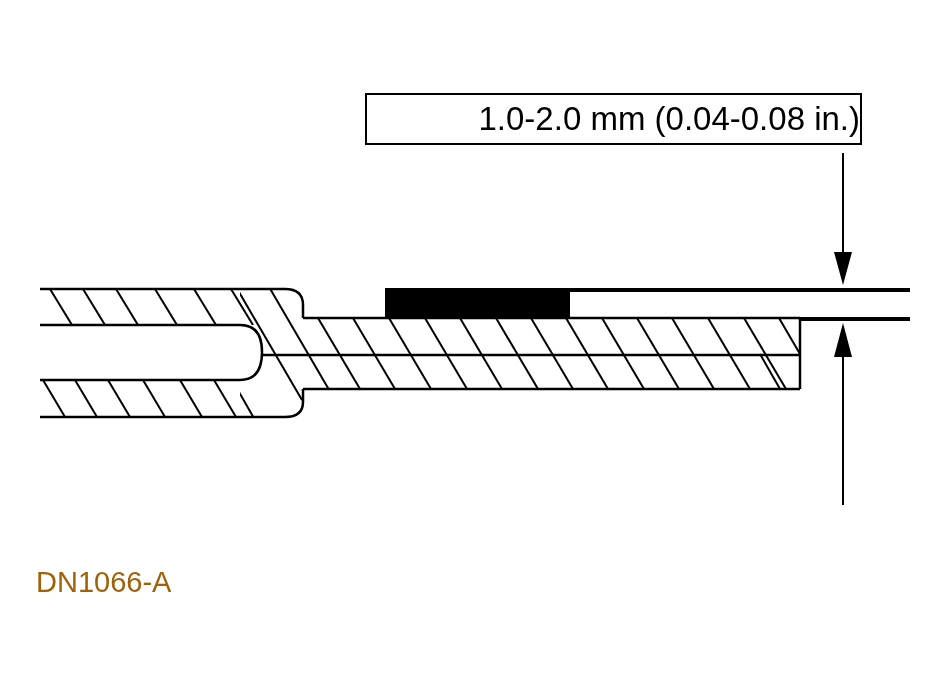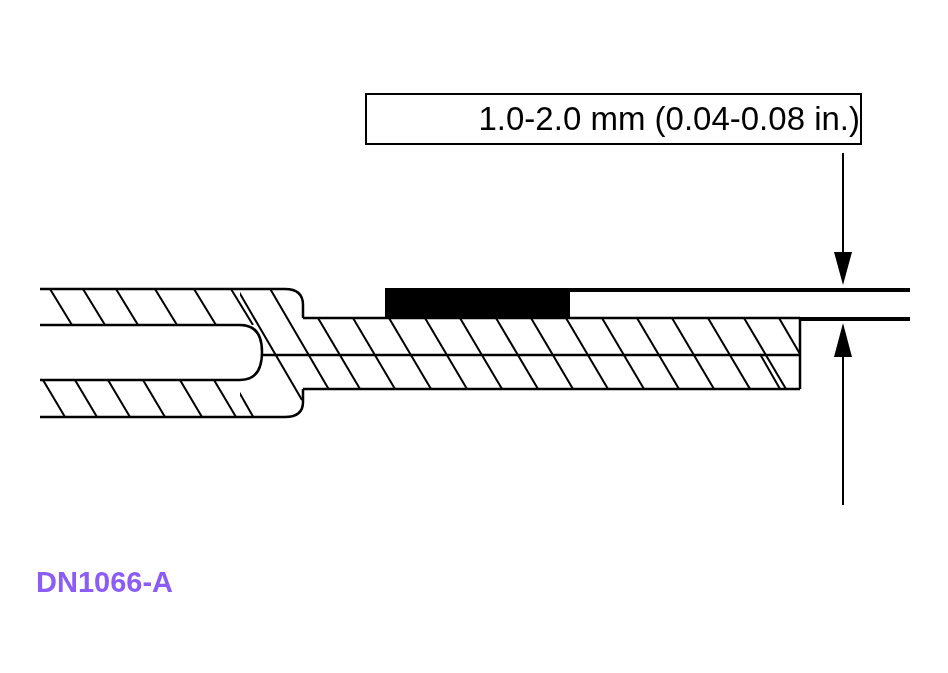--- a/index.html
+++ b/index.html
@@ -5,21 +5,21 @@
     html, body { margin: 0; padding: 0; background: #ffffff; }
     body { width: 948px; height: 673px; position: relative; overflow: hidden;
            font-family: "Liberation Sans", sans-serif; }
     .label-box {
       position: absolute; left: 365px; top: 77px; width: 493px; height: 48px;
       border: 2px solid #000; box-sizing: content-box;
       display: flex; align-items: center; justify-content: flex-end;
       font-size: 33px; color: #000; letter-spacing: 0px; margin-top: 16px;
     }
     .fig-id {
-      position: absolute; left: 36px; top: 566px; font-size: 29px; color: #8b5cf6; font-weight: bold;
+      position: absolute; left: 36px; top: 566px; font-size: 29px; color: #a16207;
     }
     svg.drawing { position: absolute; left: 0; top: 0; }
   </style>
 </head>
 <body>
 
 <div class="label-box">
   <span>1.0-2.0 mm (0.04-0.08 in.)</span>
 </div>
 

